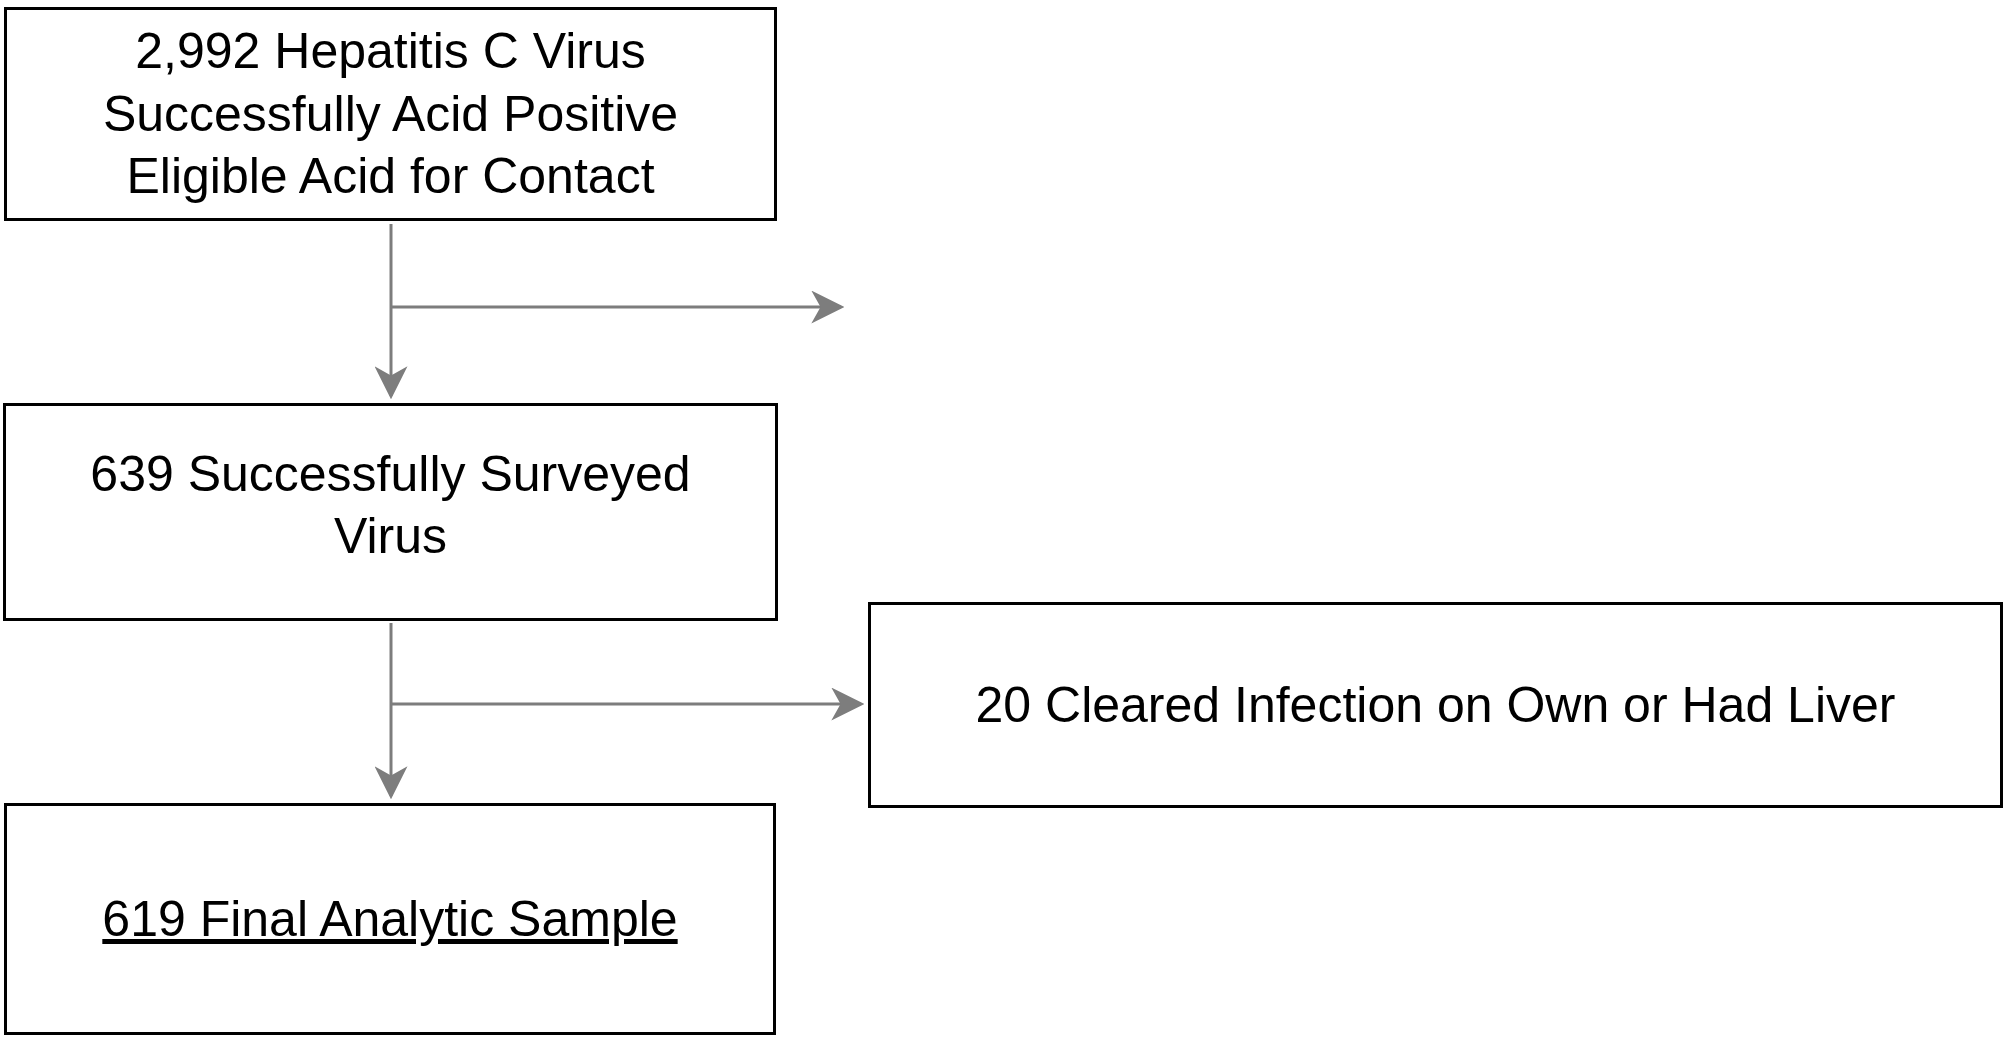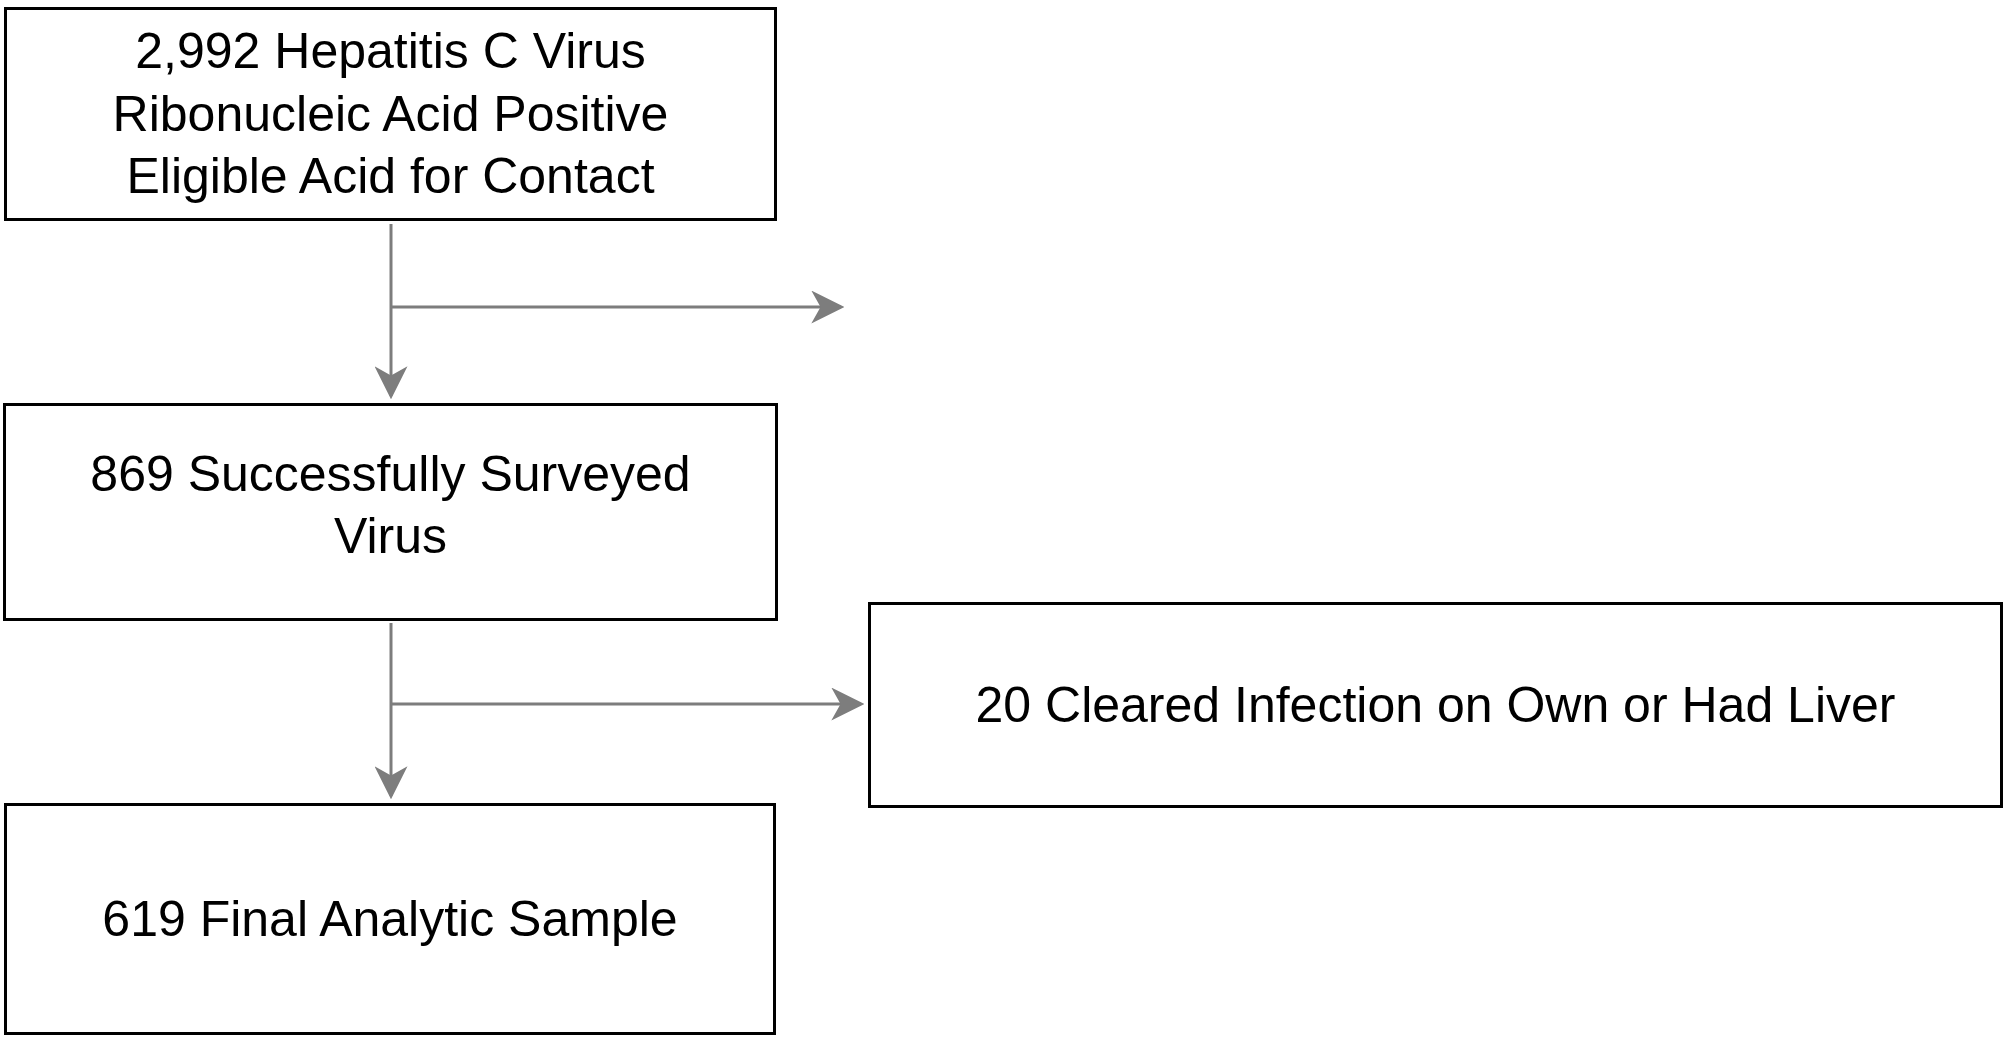--- a/index.html
+++ b/index.html
@@ -31,21 +31,21 @@
     z-index: 2;
   }
   .flow-box .line {
     display: block;
     white-space: nowrap;
   }
   .box-eligible   { left: 4px;   top: 7px;   width: 773px;  height: 214px; }
   .box-refused    { left: 848px; top: 205px; width: 1136px; height: 204px; padding-bottom: 22px; }
   .box-surveyed   { left: 3px;   top: 403px; width: 775px;  height: 218px; padding-bottom: 14px; }
   .box-cleared    { left: 868px; top: 602px; width: 1135px; height: 206px; }
-  .box-final      { left: 4px;   top: 803px; width: 772px;  height: 232px; }
+  .box-final      { left: 4px;   top: 803px; width: 772px;  height: 232px; text-decoration: underline; }
   .arrow-layer {
     position: absolute;
     left: 0;
     top: 0;
     width: 2008px;
     height: 1041px;
     z-index: 1;
   }
   .arrow-layer line {
     stroke: var(--arrow-color, #7d7d7d);
@@ -65,27 +65,27 @@
       </marker>
     </defs>
     <line x1="391" y1="224" x2="391" y2="396" marker-end="url(#stealth)"></line>
     <line x1="391" y1="307" x2="841" y2="307" marker-end="url(#stealth)"></line>
     <line x1="391" y1="623" x2="391" y2="796" marker-end="url(#stealth)"></line>
     <line x1="391" y1="704" x2="861" y2="704" marker-end="url(#stealth)"></line>
   </svg>
 
   <div class="flow-box box-eligible">
     <span class="line">2,992 Hepatitis C Virus</span>
-    <span class="line">Ribonucleic Acid Positive</span>
+    <span class="line">Successfully Acid Positive</span>
     <span class="line">Eligible Acid for Contact</span>
   </div>
 
 
   <div class="flow-box box-surveyed">
-    <span class="line">869 Successfully Surveyed</span>
+    <span class="line">639 Successfully Surveyed</span>
     <span class="line">Virus</span>
   </div>
 
   <div class="flow-box box-cleared">
     <span class="line">20 Cleared Infection on Own or Had Liver</span>
   </div>
 
   <div class="flow-box box-final">
     <span class="line">619 Final Analytic Sample</span>
   </div>

